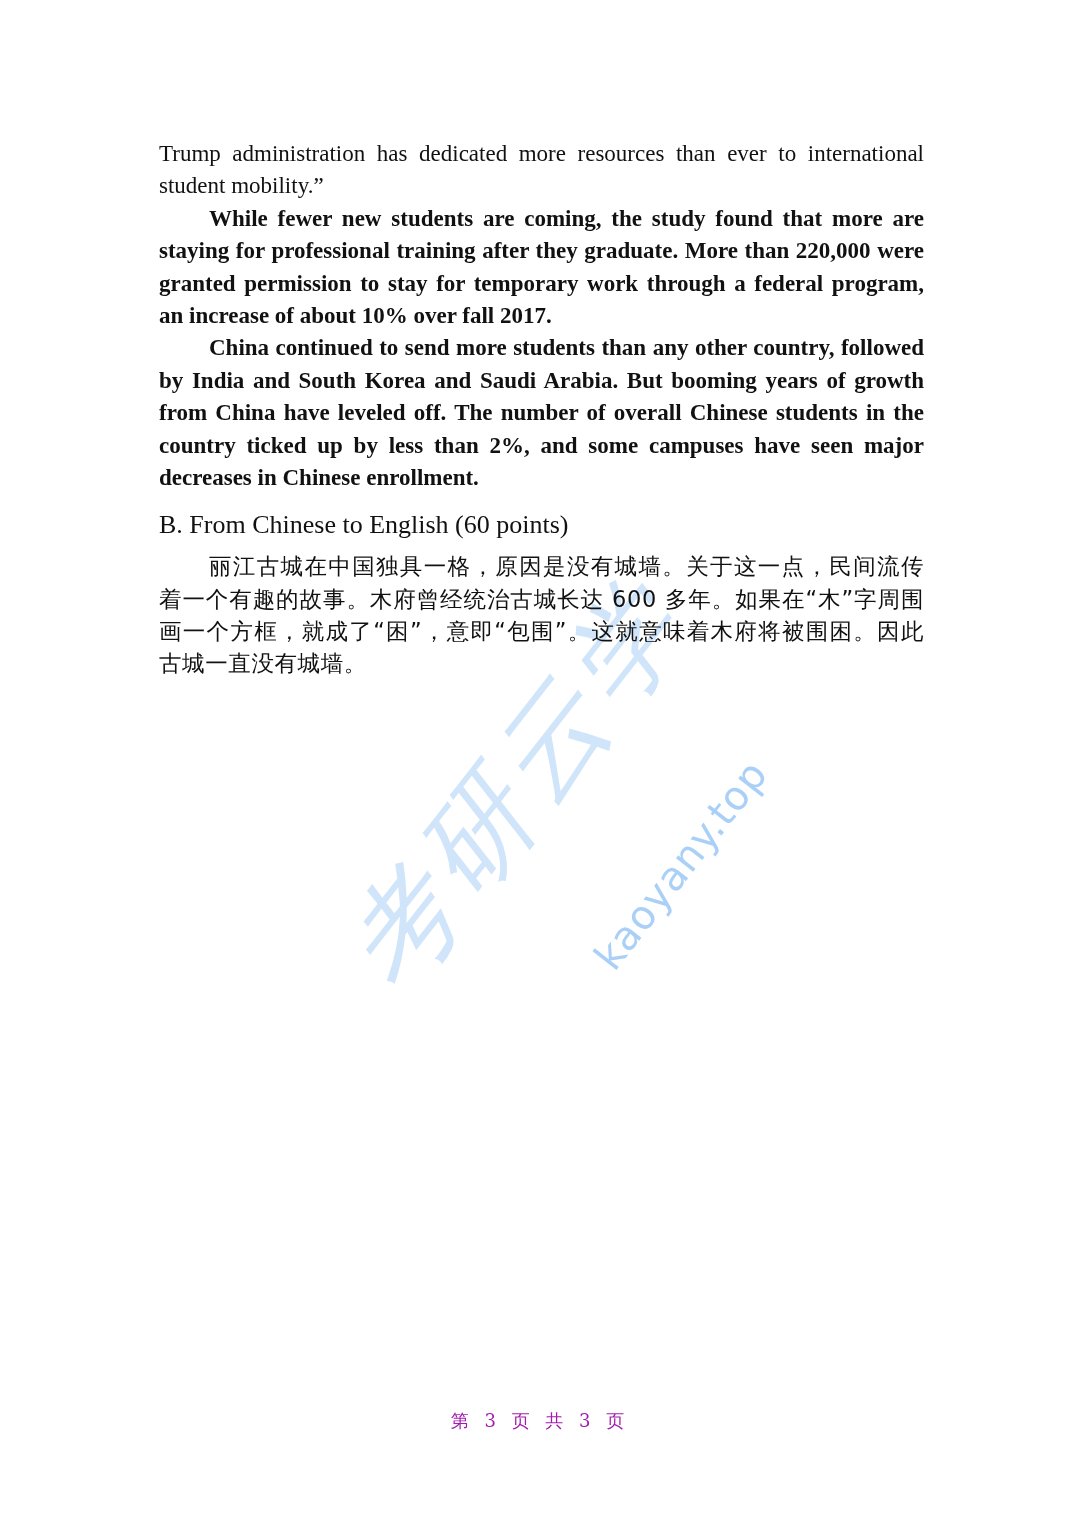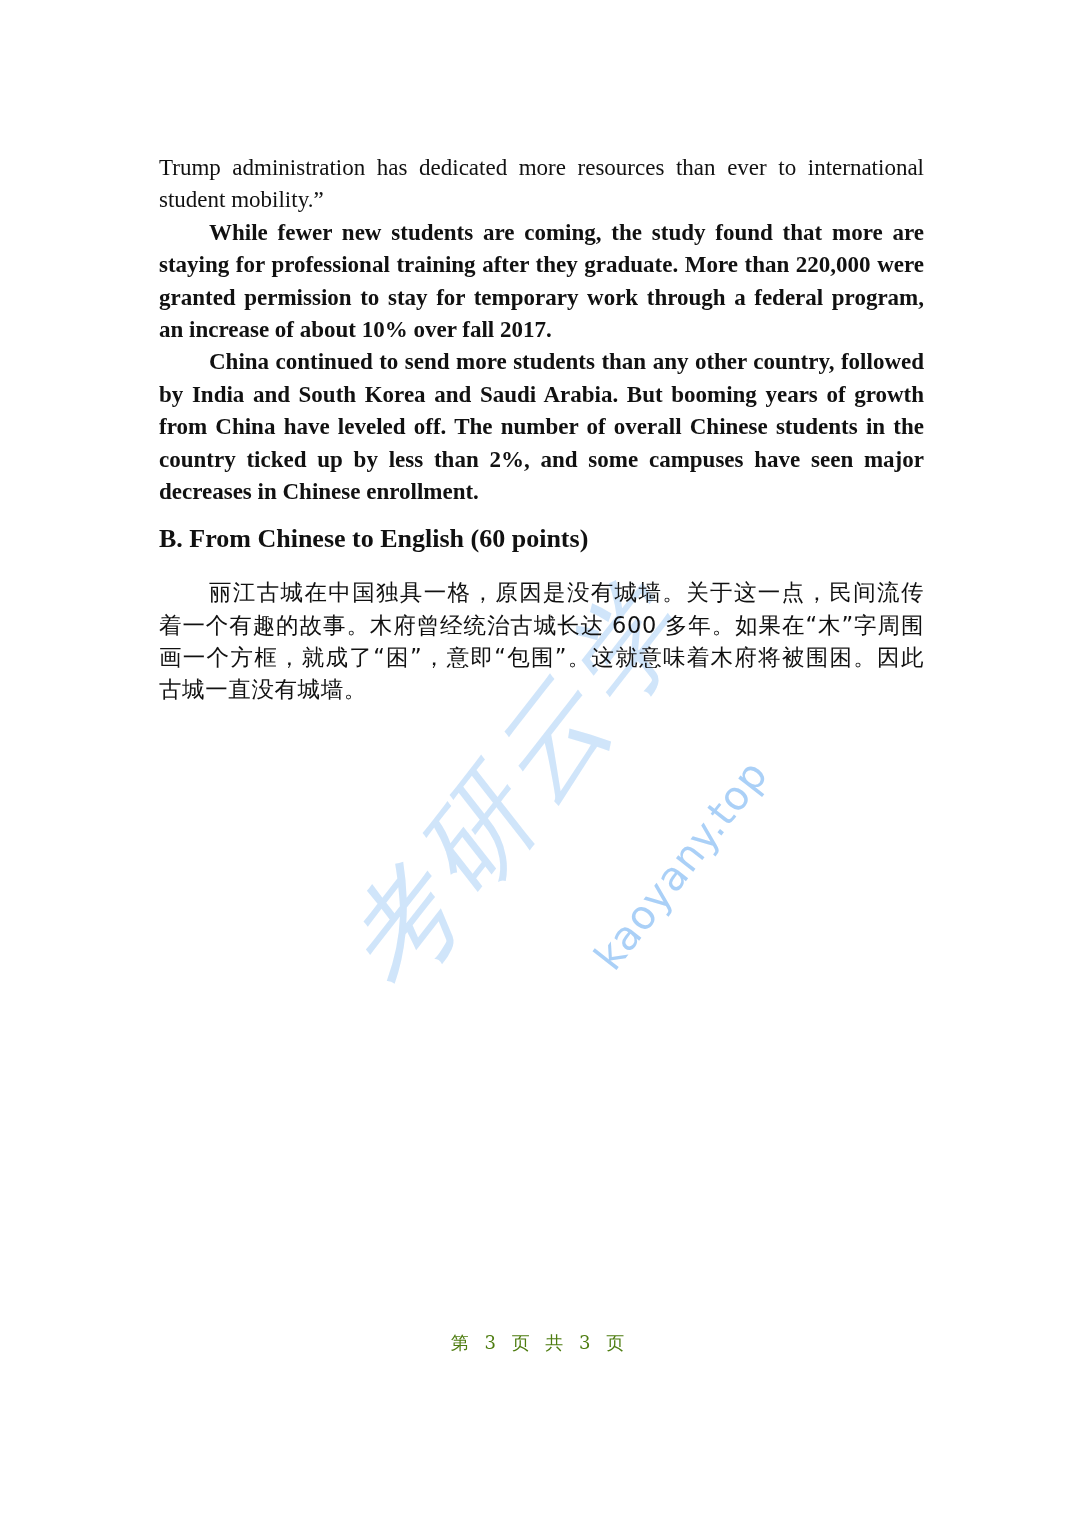--- a/index.html
+++ b/index.html
@@ -17,55 +17,55 @@
     }
     .page {
       position: absolute;
       left: 0; top: 0;
       width: 1080px;
       height: 1526px;
     }
     .content {
       position: absolute;
       left: 159px;
-      top: 152px;
+      top: 138px;
       width: 765px;
     }
     .para {
       font-size: 23px;
       line-height: 32.4px;
       margin: 0;
       text-align: justify;
       text-align-last: left;
     }
     .para.indent { text-indent: 50px; font-weight: bold; }
     .section-heading {
       font-family: "Liberation Serif", "DejaVu Serif", serif;
       font-size: 26px;
       line-height: 34px;
-      margin: 14px 0 20px 0;
-      font-weight: bold;
+      margin: 14px 0 8px 0;
+      font-weight: normal;
     }
     .cn {
       font-family: "DejaVu Sans", "Liberation Sans", sans-serif;
       font-size: 22.5px;
       line-height: 32.3px;
       letter-spacing: 0.6px;
       text-indent: 50px;
       margin: 0;
       text-align: justify;
     }
     .footer {
       position: absolute;
       left: 0;
       width: 1080px;
-      top: 1331px;
+      top: 1409px;
       text-align: center;
       font-size: 18px;
-      color: #4d7c0f;
+      color: #a21caf;
       letter-spacing: 5px;
       font-family: "DejaVu Serif", "Liberation Serif", serif;
     }
     .watermark-cn {
       position: absolute;
       left: 300px;
       top: 700px;
       font-family: "DejaVu Sans", sans-serif;
       font-size: 110px;
       font-style: italic;

